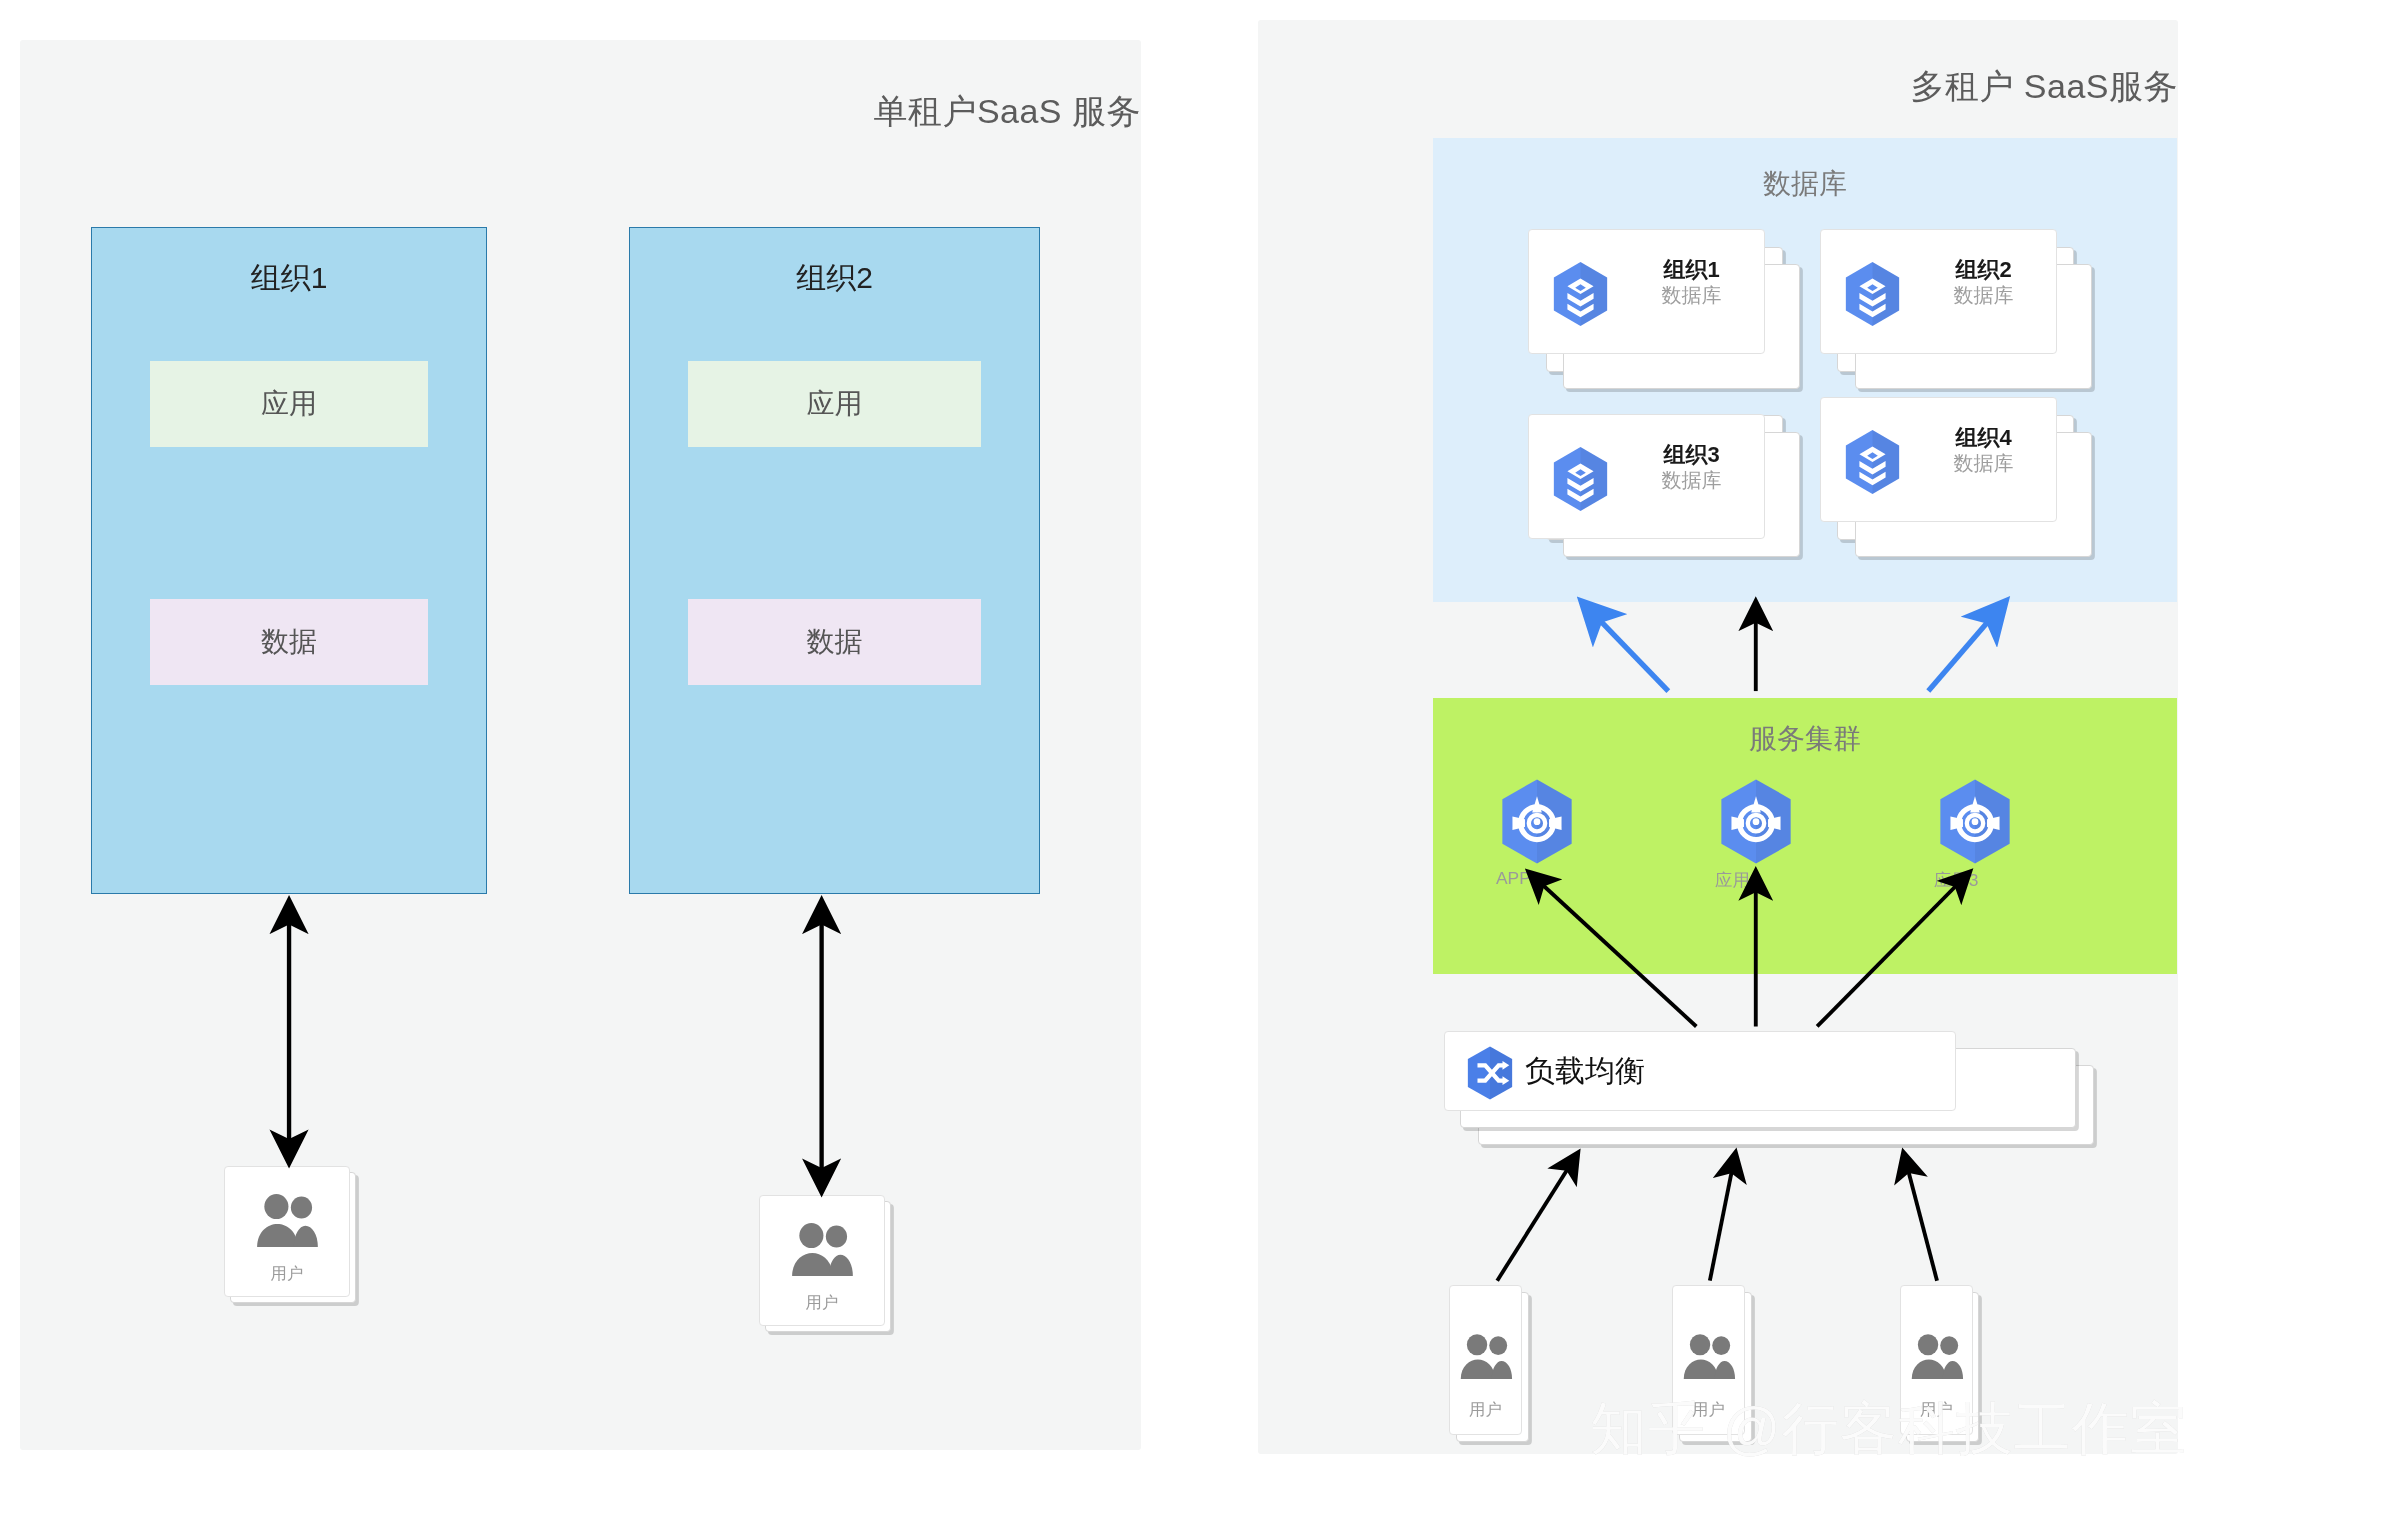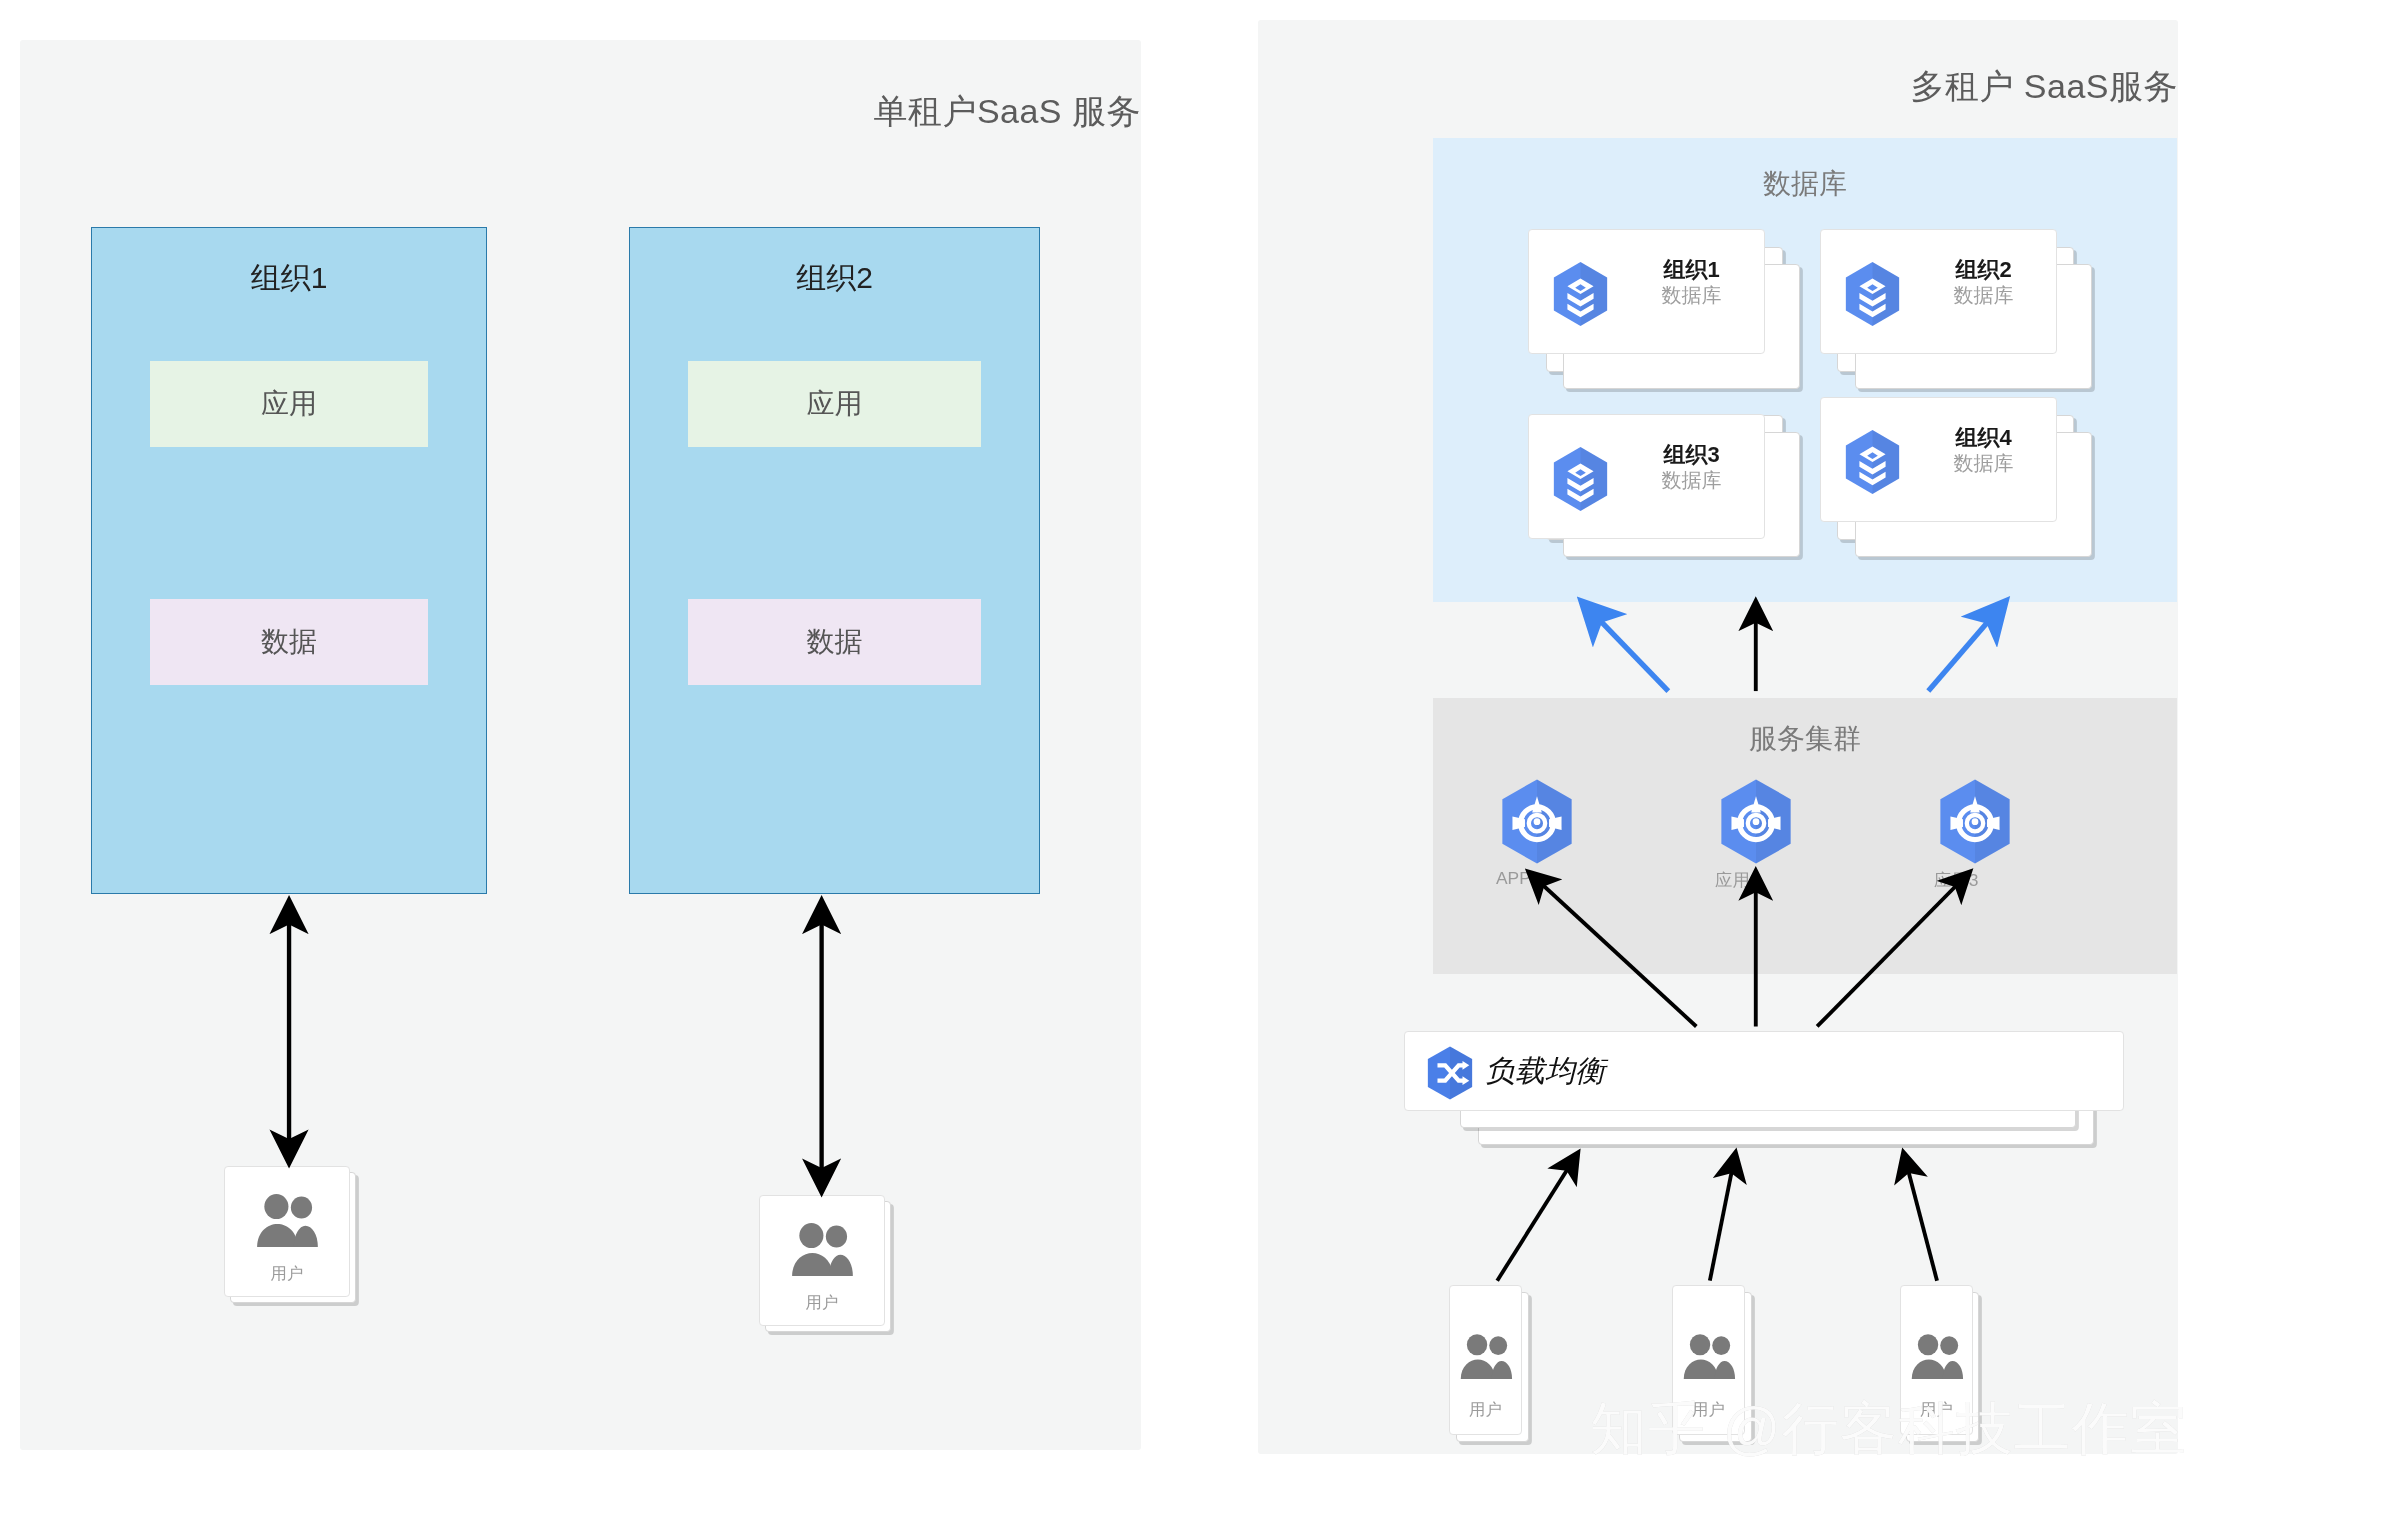--- a/index.html
+++ b/index.html
@@ -101,21 +101,21 @@
   #db-container {
     position: absolute;
     left: 1433px; top: 138px;
     width: 744px; height: 464px;
     background: #ddeefb;
   }
   #svc-container {
     position: absolute;
     left: 1433px; top: 698px;
     width: 744px; height: 276px;
-    background: #e5e5e5;
+    background: #bef264;
   }
   .section-title {
     position: absolute;
     left: 0; right: 0;
     text-align: center;
     color: #7a7a7a;
     font-size: 28px;
   }
 
   
@@ -139,21 +139,21 @@
   .app-node { position: absolute; width: 82px; }
   .app-node .hex-wrap { display: block; }
   .app-node .app-label {
     margin-top: 2.9px;
     text-align: center;
     color: #9a9a9a;
     font-size: 17.4px;
   }
 
   
-  #lb-card { left: 1404px; top: 1031px; width: 720px; height: 80px; font-style: italic; }
+  #lb-card { left: 1444px; top: 1031px; width: 512px; height: 80px; }
   #lb-sh1  { left: 1460px; top: 1048px; width: 616px; height: 80px; }
   #lb-sh2  { left: 1478px; top: 1065px; width: 616px; height: 80px; }
   #lb-card .lb-hex { position: absolute; left: 19.3px; top: 12.6px; }
   #lb-card .lb-label {
     position: absolute; left: 80px; top: 50%;
     transform: translateY(-50%);
     font-size: 30px; color: #111111;
   }
 
   

